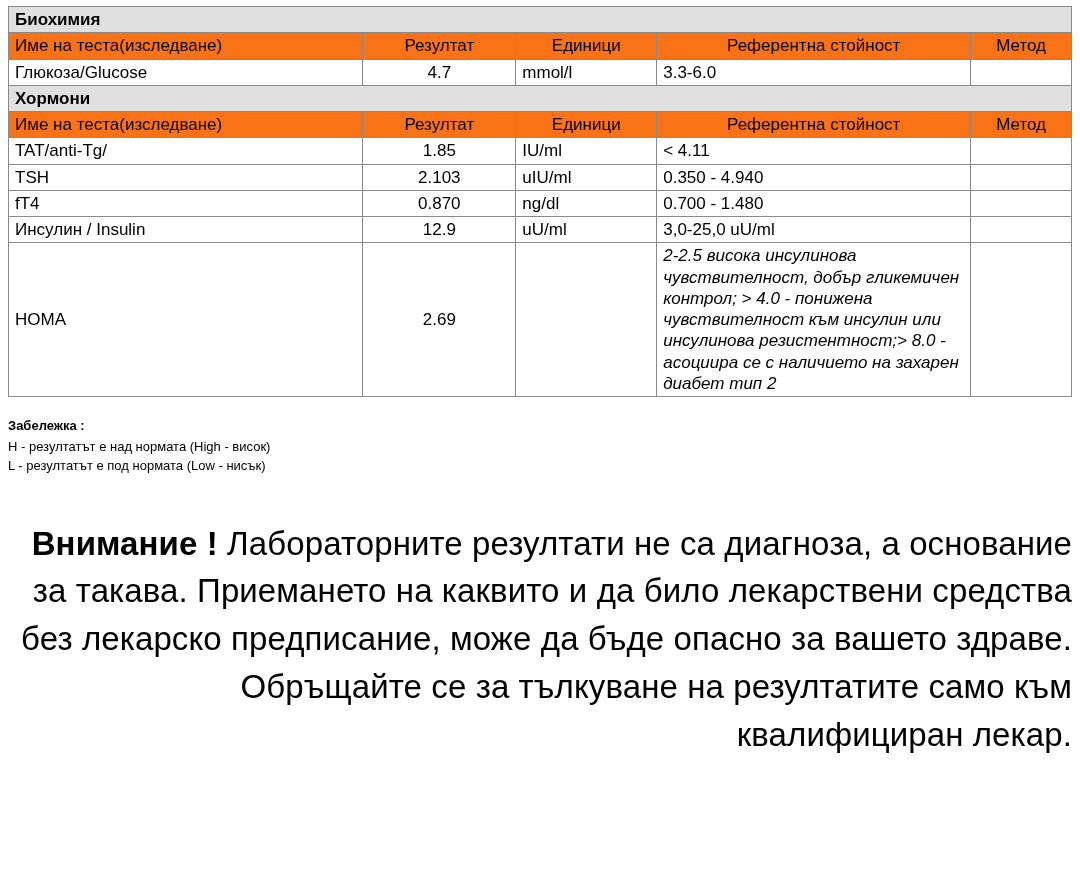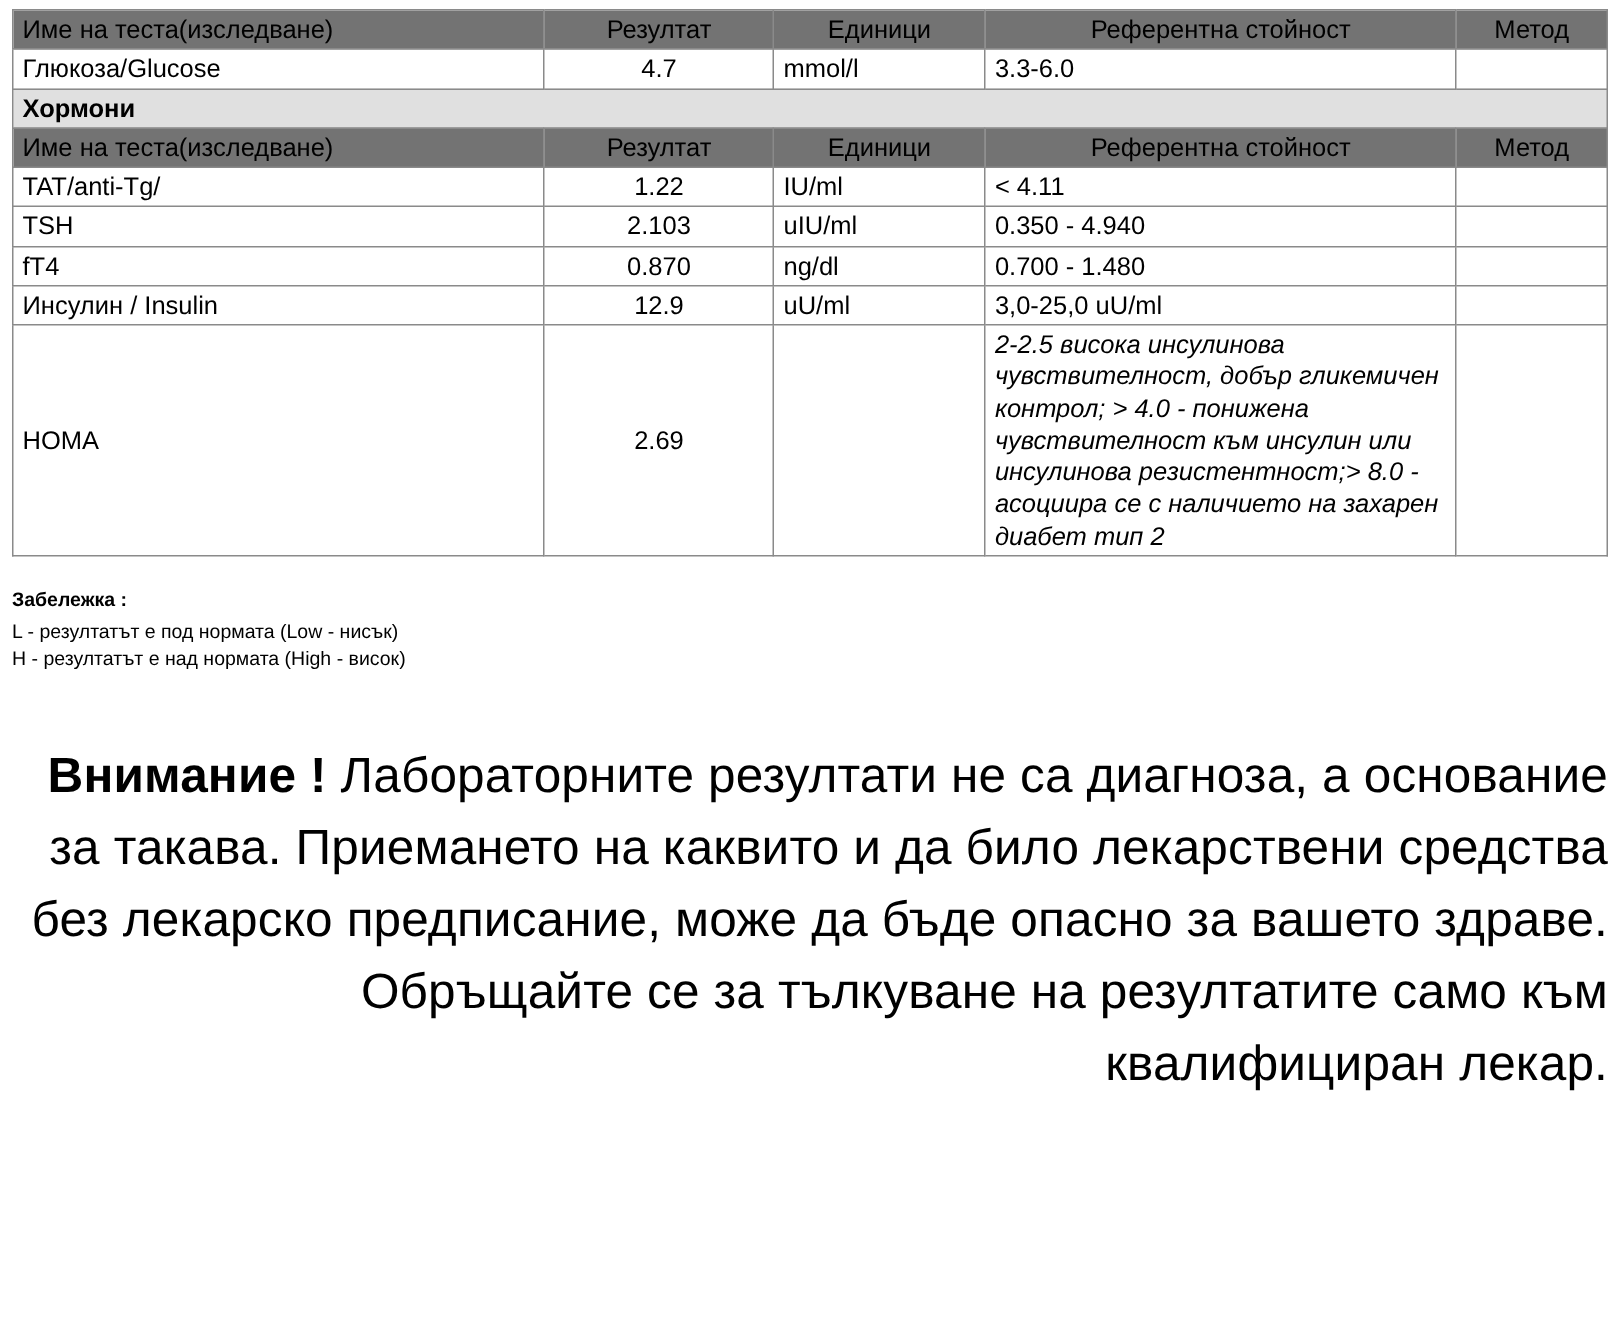--- a/index.html
+++ b/index.html
@@ -32,21 +32,21 @@
     vertical-align: middle;
     line-height: 1.25;
   }
   .section-row td {
     background: #e0e0e0;
     font-weight: bold;
     font-size: 16px;
     padding: 3px 6px;
   }
   .head-row td {
-    background: #737373;
+    background: #f97316;
     text-align: center;
     font-size: 17px;
     padding: 3px 6px;
   }
   .head-row td.name-col {
     text-align: left;
   }
   .c-name { width: 352px; }
   .c-result { width: 152px; text-align: right; }
   .c-units { width: 140px; }
@@ -92,20 +92,23 @@
   <table class="lab">
     <colgroup>
       <col class="c-name">
       <col class="c-result">
       <col class="c-units">
       <col class="c-ref">
       <col class="c-method">
     </colgroup>
     <tbody>
 
+      <tr class="section-row">
+        <td colspan="5">Биохимия</td>
+      </tr>
       <tr class="head-row">
         <td class="name-col">Име на теста(изследване)</td>
         <td>Резултат</td>
         <td>Единици</td>
         <td>Референтна стойност</td>
         <td>Метод</td>
       </tr>
       <tr>
         <td>Глюкоза/Glucose</td>
         <td class="result">4.7</td>
@@ -120,21 +123,21 @@
       <tr class="head-row">
         <td class="name-col">Име на теста(изследване)</td>
         <td>Резултат</td>
         <td>Единици</td>
         <td>Референтна стойност</td>
         <td>Метод</td>
       </tr>
 
       <tr>
         <td>TAT/anti-Tg/</td>
-        <td class="result">1.22</td>
+        <td class="result">1.85</td>
         <td class="units">IU/ml</td>
         <td class="ref">&lt; 4.11</td>
         <td class="method"></td>
       </tr>
       <tr>
         <td>TSH</td>
         <td class="result">2.103</td>
         <td class="units">uIU/ml</td>
         <td class="ref">0.350 - 4.940</td>
         <td class="method"></td>
@@ -158,21 +161,21 @@
         <td class="result">2.69</td>
         <td class="units"></td>
         <td class="ref multiline-ref">2-2.5 висока инсулинова чувствителност, добър гликемичен контрол; &gt; 4.0 - понижена чувствителност към инсулин или инсулинова резистентност;&gt; 8.0 - асоциира се с наличието на захарен диабет тип 2</td>
         <td class="method"></td>
       </tr>
     </tbody>
   </table>
 
   <div class="notes">
     <div class="notes-title">Забележка :</div>
+    <div>H - резултатът е над нормата (High - висок)</div>
     <div>L - резултатът е под нормата (Low - нисък)</div>
-    <div>H - резултатът е над нормата (High - висок)</div>
   </div>
 
   <div class="warning">
     <b>Внимание !</b><span> Лабораторните резултати не са диагноза, а основание за такава. Приемането на каквито и да било лекарствени средства без лекарско предписание, може да бъде опасно за вашето здраве. Обръщайте се за тълкуване на резултатите само към квалифициран лекар.</span>
   </div>
 
 </div>
 
 </body></html>

